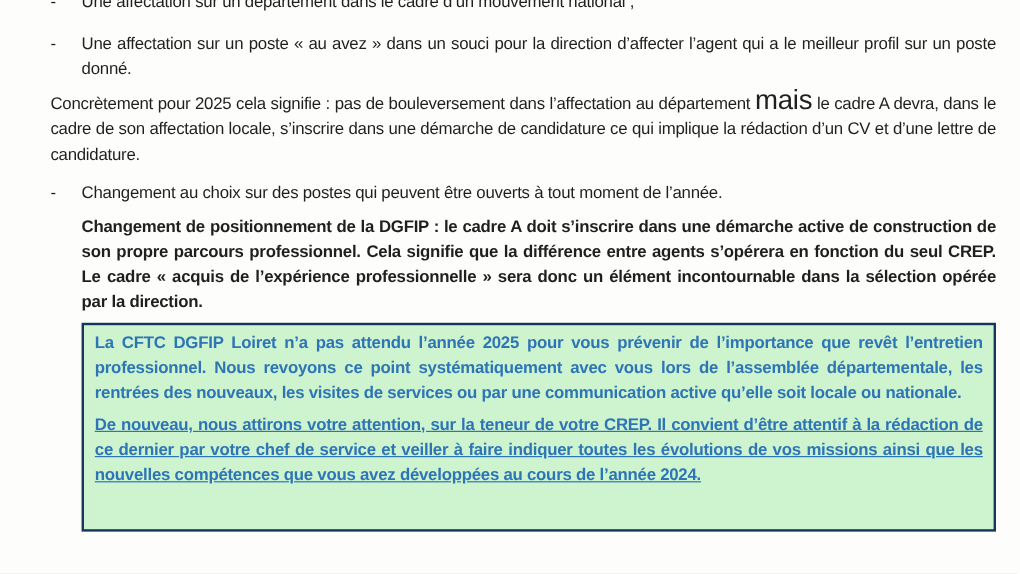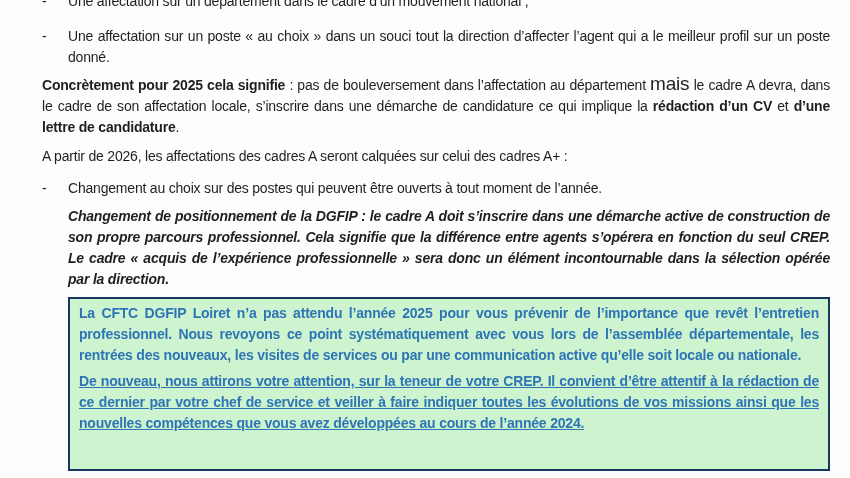--- a/index.html
+++ b/index.html
@@ -11,32 +11,32 @@
     overflow:hidden;
     font-family:"Liberation Sans", sans-serif;
     font-size:14px;
     line-height:21px;
     letter-spacing:-0.2px;
     color:var(--body-text, #1f1f1f);
   }
   .doc { position:absolute; top:-9px; left:42px; right:20px; }
   p { margin:0; }
   .just { text-align:justify; }
-  .bold { font-weight:bold; }
+  .bold { font-weight:normal; }
   .bullet { display:flex; }
   .bullet .marker { flex:0 0 26px; width:26px; }
   .bullet .btext { flex:1; text-align:justify; }
   .row-cut { margin-top:0; }
   .row-choix { margin-top:14px; }
   .p2025 { margin-top:5px; }
-  .mais { font-size:19px; line-height:21px; }
+  .mais { font-size:23px; line-height:21px; }
   .p2026 { margin-top:8px; }
   .row-recrut { margin-top:11px; }
   .pbut { margin-top:6px; margin-left:26px; }
-  .pchg { margin-top:7px; margin-left:26px; font-weight:bold;font-style:italic; }
+  .pchg { margin-top:7px; margin-left:26px; font-weight:bold; }
   .note-box {
     margin-top:7px; margin-left:26px;
     border:2px solid var(--box-border, #17365d);
     background:var(--box-bg, #cdf3cf);
     color:var(--box-text, #2e75b6);
     font-weight:bold;
     padding:4px 9px 16px 9px;
     min-height:150px;
     text-align:justify;
   }
@@ -48,28 +48,27 @@
 <div class="page">
   <div class="doc">
 
     <div class="bullet row-cut">
       <span class="marker">-</span>
       <span class="btext">Une affectation sur un département dans le cadre d’un mouvement national ;</span>
     </div>
 
     <div class="bullet row-choix">
       <span class="marker">-</span>
-      <span class="btext">Une affectation sur un poste « au choix » dans un souci tout la direction d’affecter l’agent qui a le meilleur profil sur un poste donné.</span>
+      <span class="btext">Une affectation sur un poste « au avez » dans un souci pour la direction d’affecter l’agent qui a le meilleur profil sur un poste donné.</span>
     </div>
 
     <p class="p2025 just">
       <span class="bold">Concrètement pour 2025 cela signifie</span><span> : </span><span>pas de bouleversement dans l’affectation au département </span><span class="mais">mais</span><span> le cadre A devra, dans le cadre de son affectation locale, s’inscrire dans une démarche de candidature ce qui implique la </span><span class="bold">rédaction d’un CV</span><span> et </span><span class="bold">d’une lettre de candidature</span><span>.</span>
     </p>
 
-    <p class="p2026">A partir de 2026, les affectations des cadres A seront calquées sur celui des cadres A+ :</p>
 
     <div class="bullet row-recrut">
       <span class="marker">-</span>
       <span class="btext">Changement au choix sur des postes qui peuvent être ouverts à tout moment de l’année.</span>
     </div>
 
 
     <p class="pchg just">Changement de positionnement de la DGFIP : le cadre A doit s’inscrire dans une démarche active de construction de son propre parcours professionnel. Cela signifie que la différence entre agents s’opérera en fonction du seul CREP. Le cadre « acquis de l’expérience professionnelle » sera donc un élément incontournable dans la sélection opérée par la direction.</p>
 
     <div class="note-box">

